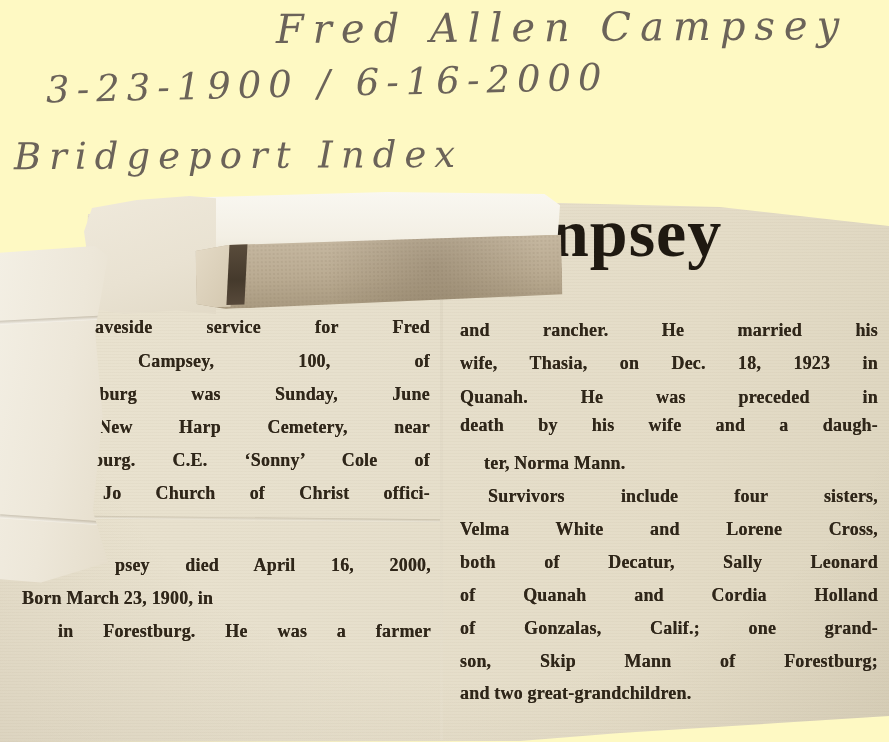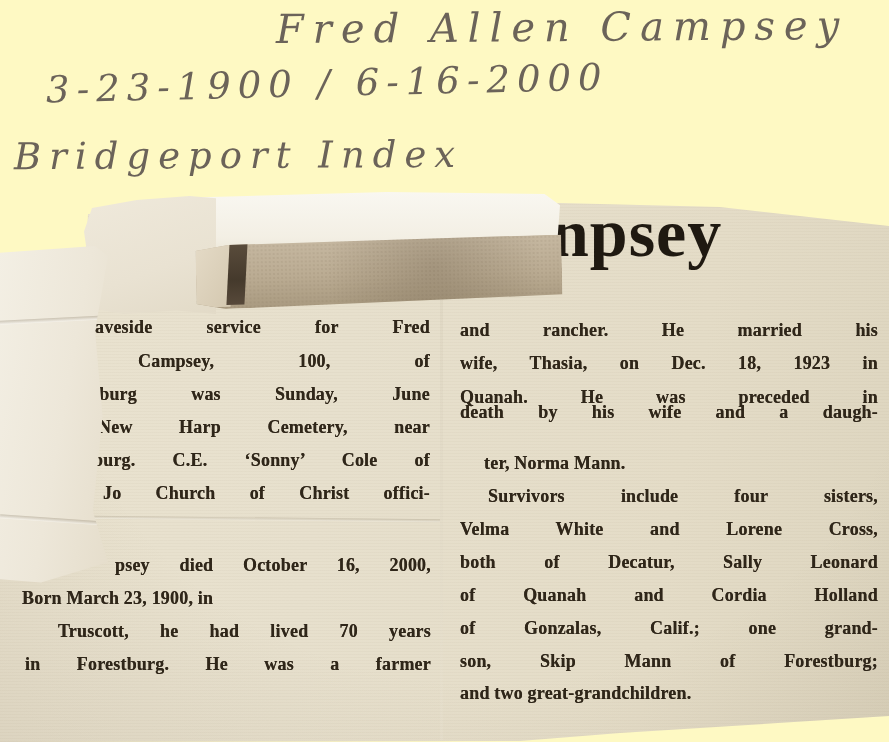--- a/index.html
+++ b/index.html
@@ -62,21 +62,21 @@
   #left-col .line:nth-child(7){top:550px;left:115px;width:316px;}
   #left-col .line:nth-child(8){top:583px;left:22px;width:300px;text-align-last:left;}
   #left-col .line:nth-child(9){top:616px;left:58px;width:373px;}
   #left-col .line:nth-child(10){top:649px;left:25px;width:406px;}
   #left-col .line:nth-child(11){top:681px;left:22px;width:409px;}
 
   #right-col .line{left:460px;width:418px;}
   #right-col .line:nth-child(1){top:315px;}
   #right-col .line:nth-child(2){top:348px;}
   #right-col .line:nth-child(3){top:382px;}
-  #right-col .line:nth-child(4){top:397px;}
+  #right-col .line:nth-child(4){top:410px;}
   #right-col .line:nth-child(5){top:448px;text-align-last:left;margin-left:24px;}
   #right-col .line:nth-child(6){top:481px;left:488px;width:390px;}
   #right-col .line:nth-child(7){top:514px;}
   #right-col .line:nth-child(8){top:547px;}
   #right-col .line:nth-child(9){top:580px;}
   #right-col .line:nth-child(10){top:613px;}
   #right-col .line:nth-child(11){top:646px;}
   #right-col .line:nth-child(12){top:678px;text-align-last:left;}
 
   #headline{
@@ -148,23 +148,22 @@
 
   <div id="headline">npsey</div>
 
   <div class="col" id="left-col">
       <div class="line">aveside service for Fred</div>
       <div class="line">Campsey, 100, of</div>
       <div class="line">tburg was Sunday, June</div>
       <div class="line">New Harp Cemetery, near</div>
       <div class="line">burg. C.E. ‘Sonny’ Cole of</div>
       <div class="line">Jo Church of Christ offici-</div>
-      <div class="line">psey died October 16, 2000,</div>
+      <div class="line">psey died April 16, 2000,</div>
       <div class="line">Born March 23, 1900, in</div>
-      <div class="line">Truscott, he had lived 70 years</div>
       <div class="line">in Forestburg. He was a farmer</div>
     </div>
   <div class="col" id="right-col">
       <div class="line">and rancher. He married his</div>
       <div class="line">wife, Thasia, on Dec. 18, 1923 in</div>
       <div class="line">Quanah. He was preceded in</div>
       <div class="line">death by his wife and a daugh-</div>
       <div class="line">ter, Norma Mann.</div>
       <div class="line">Survivors include four sisters,</div>
       <div class="line">Velma White and Lorene Cross,</div>

